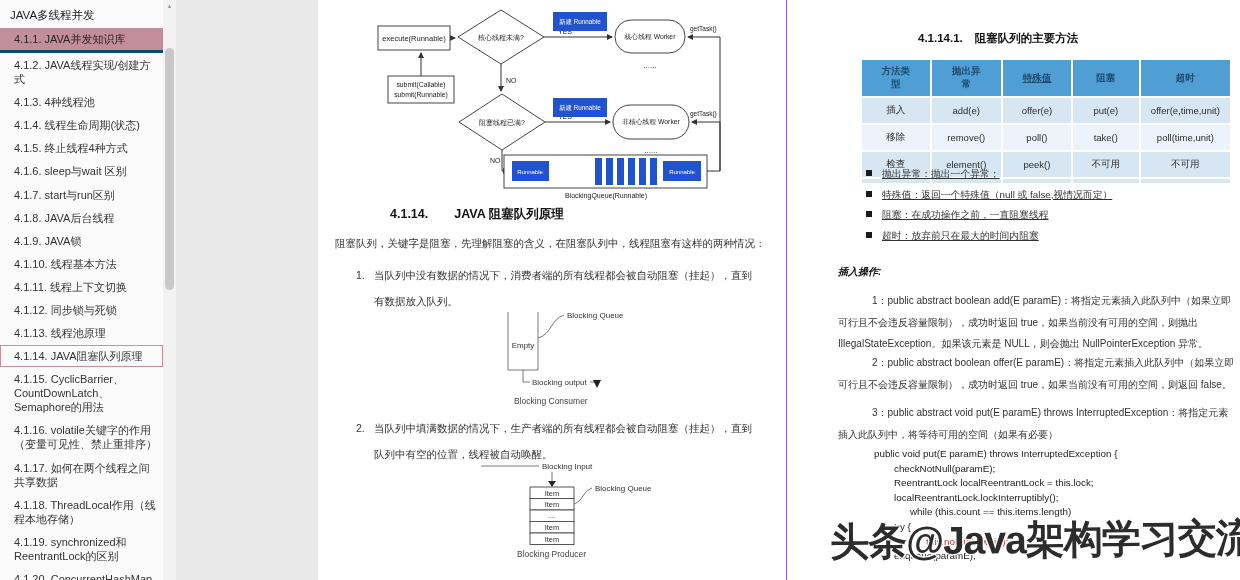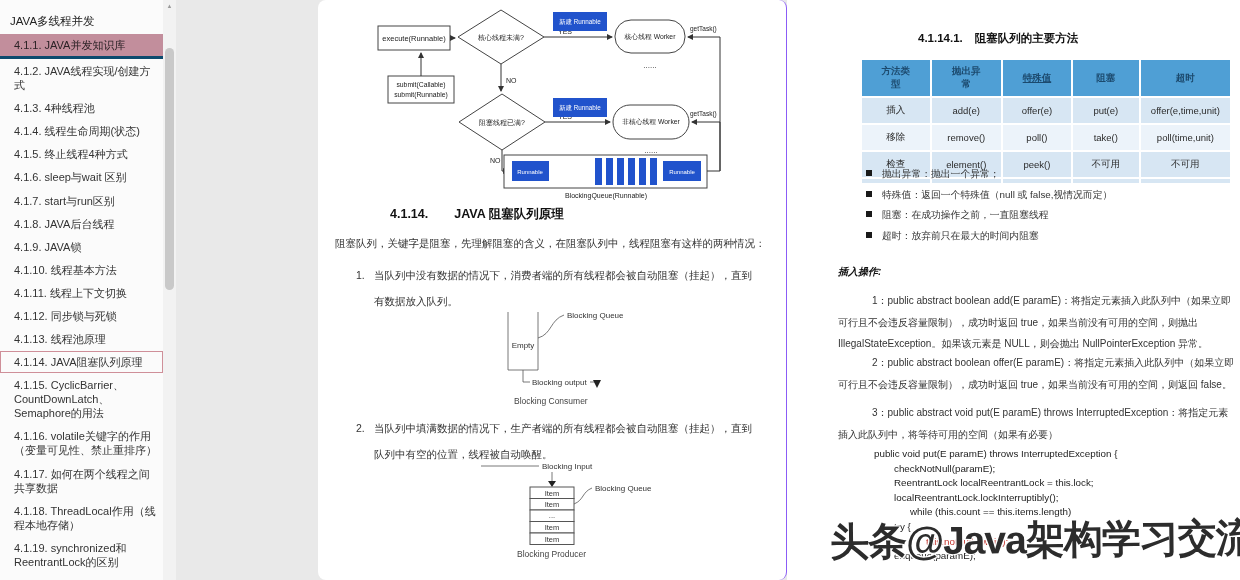--- a/index.html
+++ b/index.html
@@ -1,51 +1,51 @@
 <!DOCTYPE html>
 <html><head>
 <meta charset="utf-8">
 <style>
   html,body{margin:0;padding:0;width:1240px;height:580px;overflow:hidden;
     font-family:"Liberation Sans",sans-serif;background:#e9e9e9;}
   .screen{position:relative;width:1240px;height:580px;}
   
   .sidebar{position:absolute;left:0;top:0;width:163px;height:580px;background:#fbfbfb;
     border-right:1px solid #e0e0e0;overflow:hidden;z-index:3;}
-  .toc-root{font-size:11.5px;color:#222;padding:14px 4px 5px 10px;}
+  .toc-root{font-size:11.5px;color:#222;padding:8px 4px 5px 10px;}
   .toc-item{font-size:11px;color:#333;line-height:1.28;padding:4px 4px 4px 14px;margin-bottom:1px;cursor:pointer;}
   .toc-item.sel{background:#c28e9c;color:#2c2226;border-bottom:3px solid #0c4a6e;}
   .toc-item.cur{border:1px solid #cf8f99;padding:3px 3px 3px 13px;}
   .vscroll{position:absolute;left:163px;top:0;width:13px;height:580px;background:#f2f2f2;z-index:3;}
   .vscroll .up{position:absolute;top:1px;left:0;width:13px;height:10px;color:#9a9a9a;font-size:6px;text-align:center;line-height:10px;}
   .vscroll .thumb{position:absolute;left:2px;top:48px;width:9px;height:242px;background:#c9c9c9;border-radius:5px;}
   
   .page{position:absolute;top:0;height:580px;background:#ffffff;z-index:1;}
-  .page1{left:318px;width:468px;border-right:1px solid #8b5cf6;border-radius:8px;}
+  .page1{left:318px;width:468px;border-right:1px solid #8b5cf6;}
   .page2{left:787px;width:453px;}
   .abs{position:absolute;}
   
   .p1-heading{top:206px;left:72px;font-size:12.5px;font-weight:bold;color:#111;}
   .p1-heading .gap{display:inline-block;width:26px;}
   .p1-intro{top:237px;left:17px;width:436px;font-size:10.5px;color:#333;}
   .p1-li{left:56px;width:384px;font-size:10.5px;color:#333;line-height:2.45;}
   .p1-li .num{position:absolute;left:-18px;top:0;}
   .li1{top:263px;} .li2{top:416px;}
   
   .p2-heading{top:31px;left:131px;font-size:11.5px;font-weight:bold;color:#111;}
   .p2-heading .gap{display:inline-block;width:12px;}
   .p2-table{top:58px;left:73px;width:372px;border-collapse:separate;border-spacing:2px;background:#fff;}
   .p2-table th{background:#4f9fd5;color:#1c4a6e;font-size:9.5px;font-weight:bold;padding:5px 16px;text-align:center;}
   .p2-table td{font-size:9.5px;color:#2b2b2b;padding:6px 2px;text-align:center;}
   .p2-table tr.odd td{background:#d7e6f3;}
   .p2-table tr.even td{background:#ecf3fa;}
   .p2-table .foot td{padding:2px;background:#d7e6f3;font-size:3px;}
   .c0{width:72px;} .c1{width:73px;} .c2{width:73px;text-decoration:underline;} .c3{width:68px;} .c4{width:80px;}
   .p2-bullets{top:168px;left:79px;width:360px;}
-  .p2-bullet{font-size:9.8px;color:#333;margin-bottom:7.5px;}
+  .p2-bullet{font-size:9.8px;color:#333;margin-bottom:7.5px;text-decoration:underline;}
   .p2-bullet .sq{display:inline-block;width:6px;height:6px;background:#1a1a1a;margin-right:10px;vertical-align:1px;}
   .insert-label{top:265px;left:51px;font-size:10px;font-weight:bold;font-style:italic;color:#111;}
   .p2-para{left:51px;width:400px;font-size:10px;color:#333;line-height:2.15;text-indent:34px;}
   .pp1{top:290px;} .pp2{top:352px;} .pp3{top:402px;}
   .p2-code{top:447px;left:87px;width:360px;font-size:9.8px;color:#222;}
   .cl{line-height:14.6px;white-space:nowrap;}
   .i1{margin-left:0;} .i2{margin-left:20px;} .i3{margin-left:36px;} .i4{margin-left:52px;}
   .cl.red{color:#c2342c;}
   
   .watermark{position:absolute;left:830px;top:513px;z-index:5;font-size:39px;font-weight:bold;

